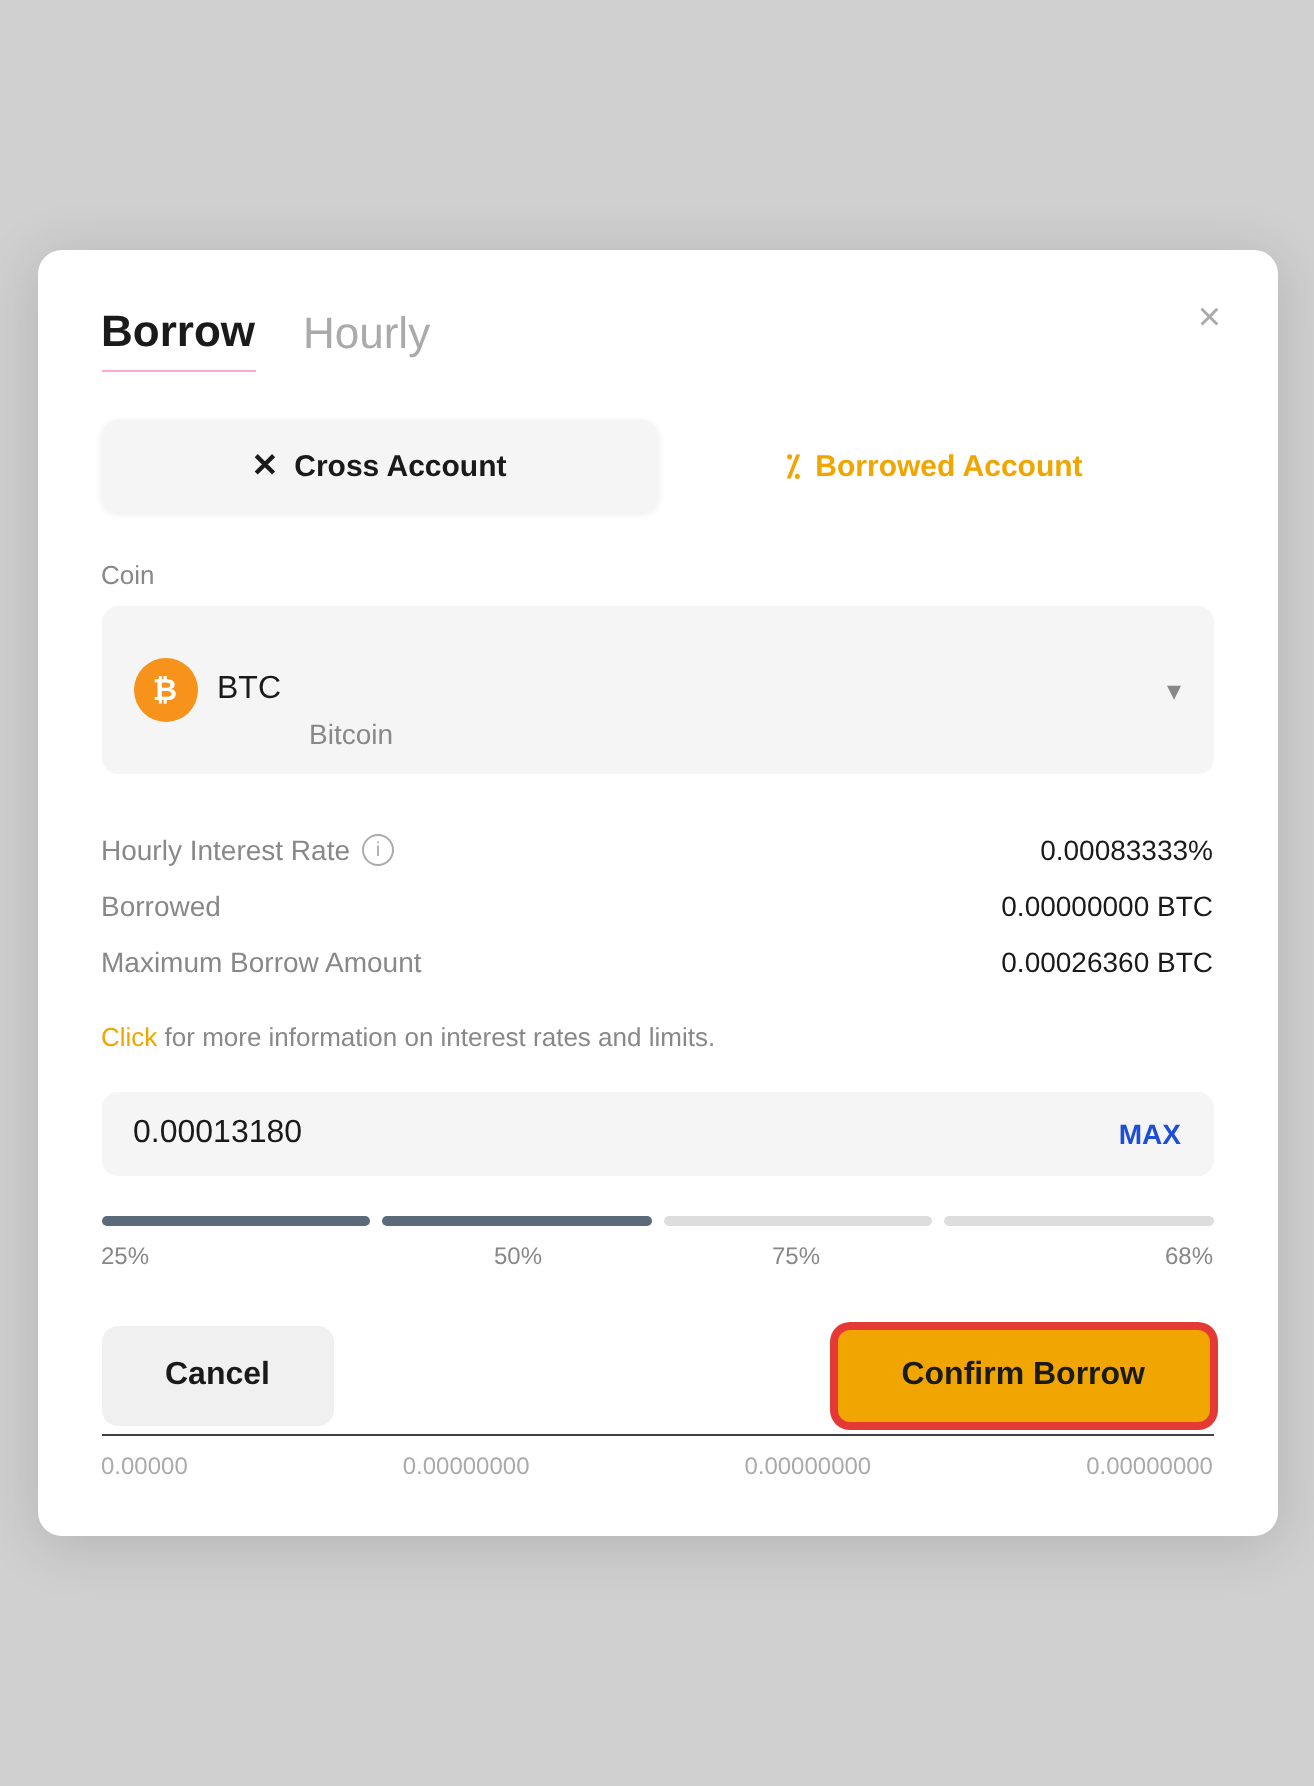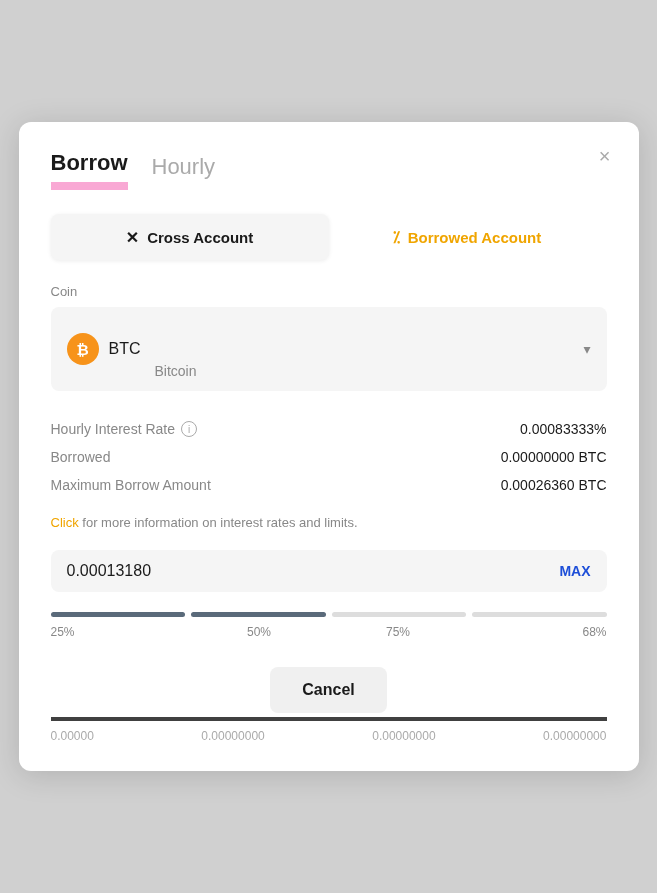--- a/index.html
+++ b/index.html
@@ -30,21 +30,21 @@
       display: flex;
       align-items: center;
       margin-bottom: 4px;
     }
     .tab-borrow {
       font-size: 22px;
       font-weight: 700;
       color: #1a1a1a;
       margin-right: 24px;
       padding-bottom: 6px;
-      border-bottom: 8px solid #f9a8d4;
+      border-bottom: 1px solid #f9a8d4;
       cursor: pointer;
     }
     .tab-repay {
       font-size: 22px;
       font-weight: 400;
       color: #aaa;
       cursor: pointer;
       padding-bottom: 6px;
     }
     .close-btn {
@@ -251,21 +251,21 @@
     .slider-lbl {
       font-size: 12px;
       color: #888;
       width: 25%;
       text-align: center;
     }
     .slider-lbl:first-child { text-align: left; }
     .slider-lbl:last-child { text-align: right; }
     .footer-btns {
       display: flex;
-      justify-content: center;
+      justify-content: space-between;
     }
     .cancel-btn {
       padding: 14px 32px;
       font-size: 16px;
       font-weight: 600;
       color: #1a1a1a;
       background: #f0f0f0;
       border: none;
       border-radius: 8px;
       cursor: pointer;
@@ -278,21 +278,21 @@
       background: #f0a500;
       border: 2px solid #e53935;
       border-radius: 8px;
       cursor: pointer;
       box-shadow: 0 0 0 2px #e53935;
     }
     .bottom-data-row {
       display: flex;
       justify-content: space-between;
       padding-top: 8px;
-      border-top: 4px solid #404040;
+      border-top: 1px solid #404040;
       margin-top: 4px;
     }
     .bottom-data-cell {
       font-size: 12px;
       color: #aaa;
       text-align: center;
     }
   </style>
 </head>
 <body>
@@ -364,20 +364,21 @@
       <div class="slider-labels">
         <span class="slider-lbl">25%</span>
         <span class="slider-lbl">50%</span>
         <span class="slider-lbl">75%</span>
         <span class="slider-lbl">68%</span>
       </div>
     </div>
 
     <div class="footer-btns">
       <button class="cancel-btn">Cancel</button>
+      <button class="confirm-btn">Confirm Borrow</button>
     </div>
 
     <div class="bottom-data-row">
       <span class="bottom-data-cell">0.00000</span>
       <span class="bottom-data-cell">0.00000000</span>
       <span class="bottom-data-cell">0.00000000</span>
       <span class="bottom-data-cell">0.00000000</span>
     </div>
 
   </div>

